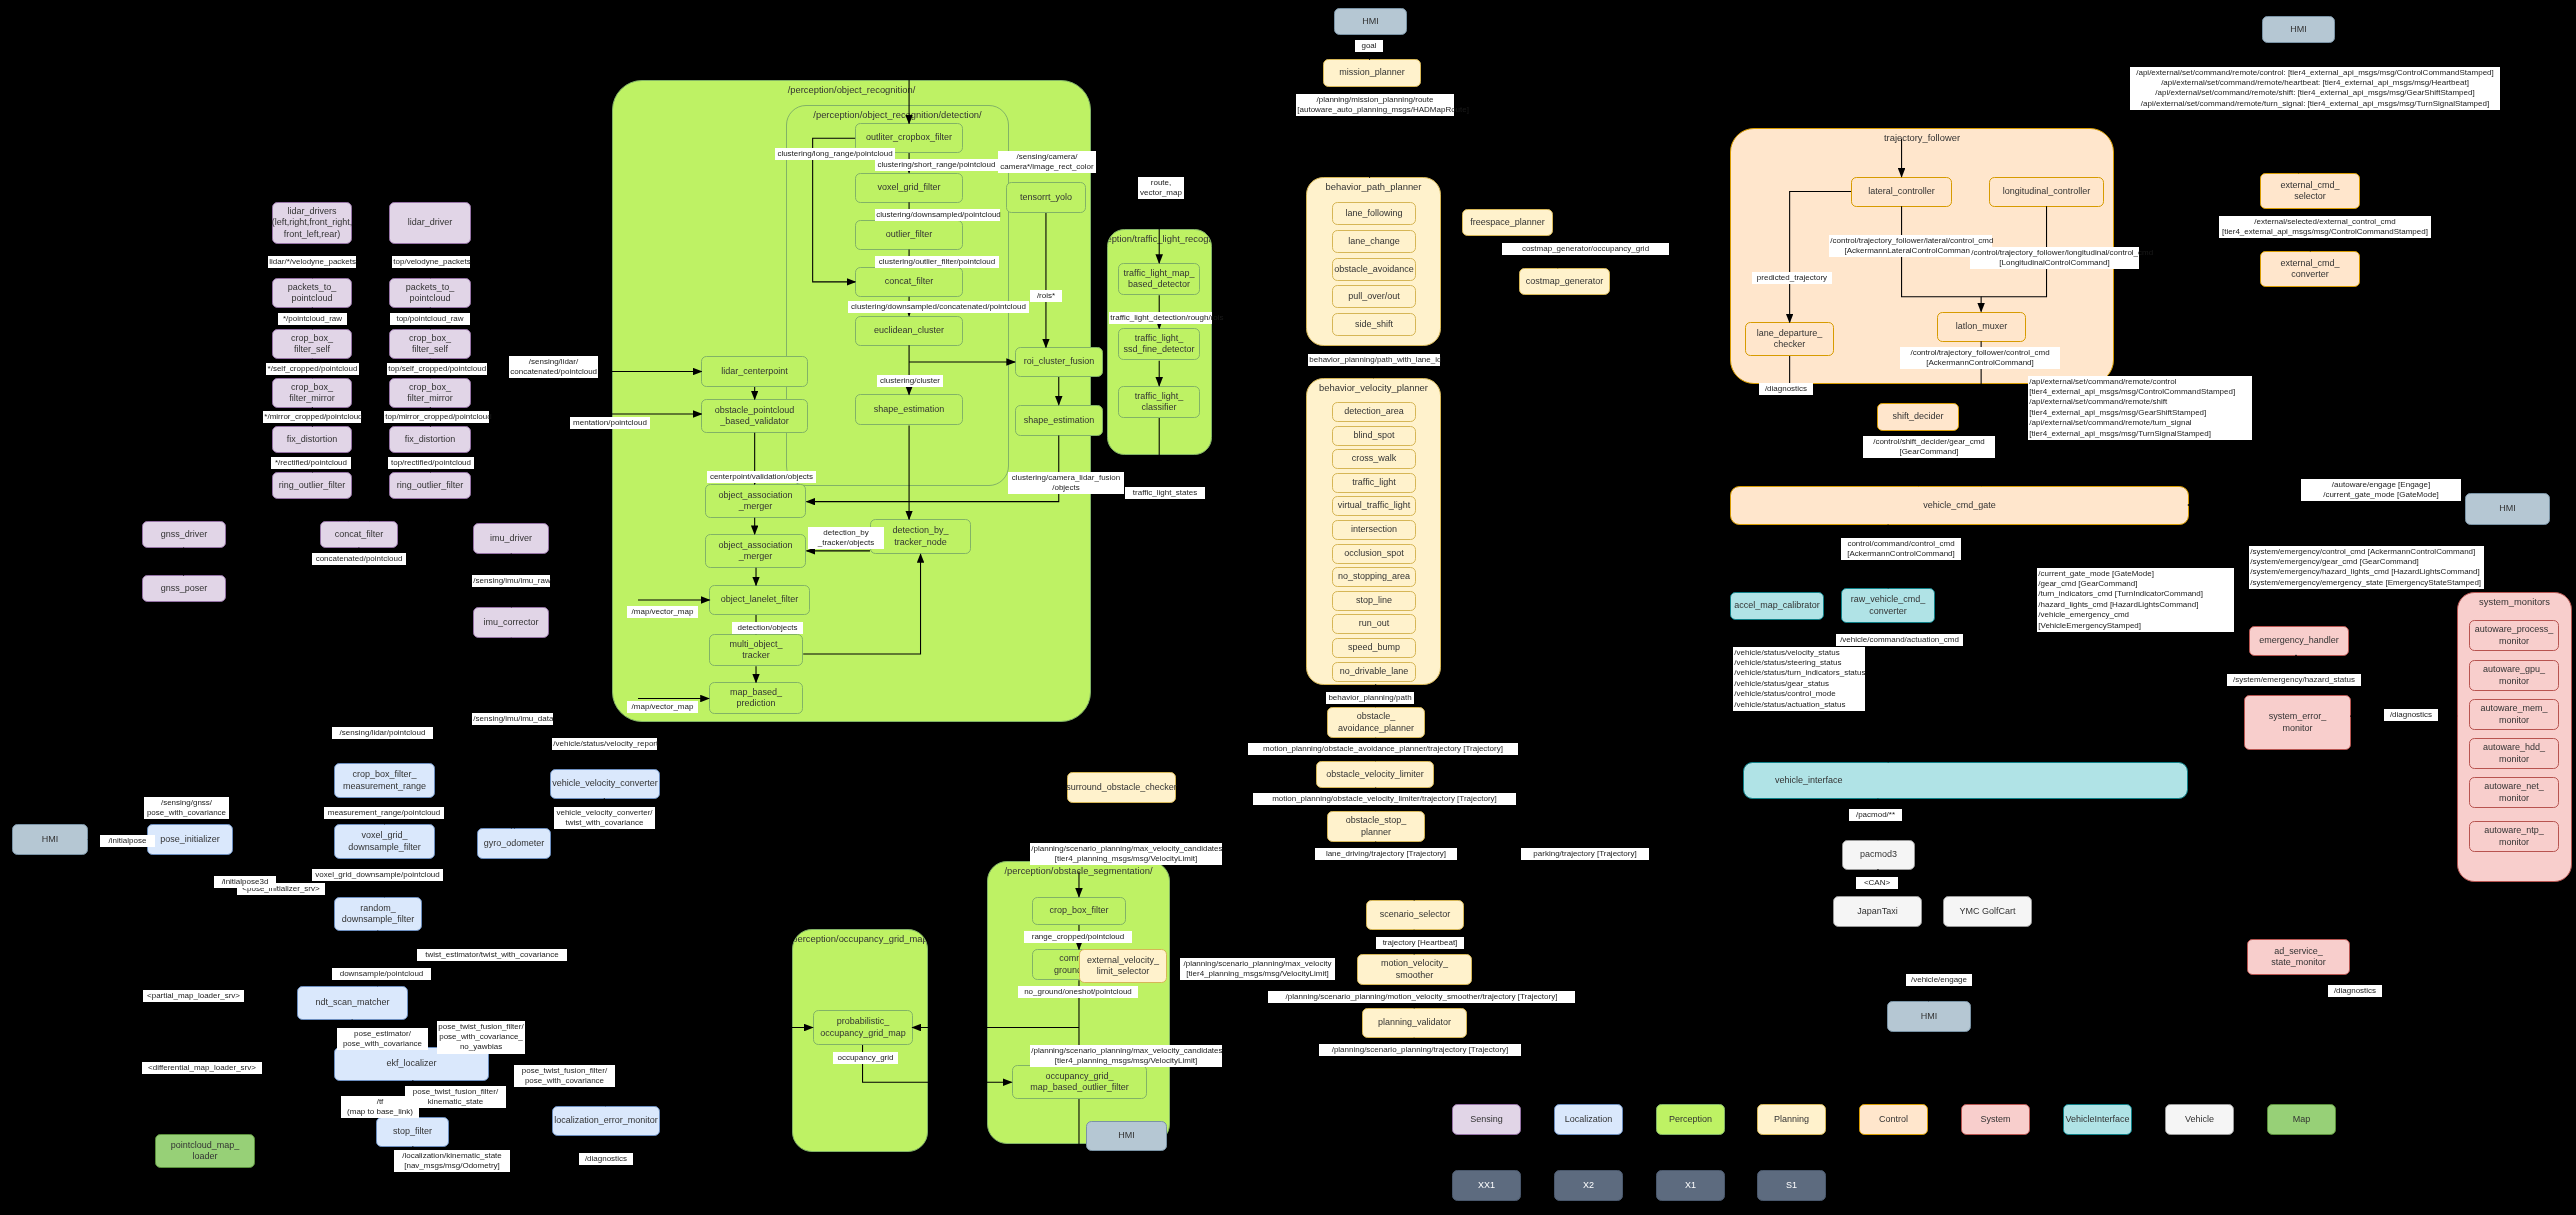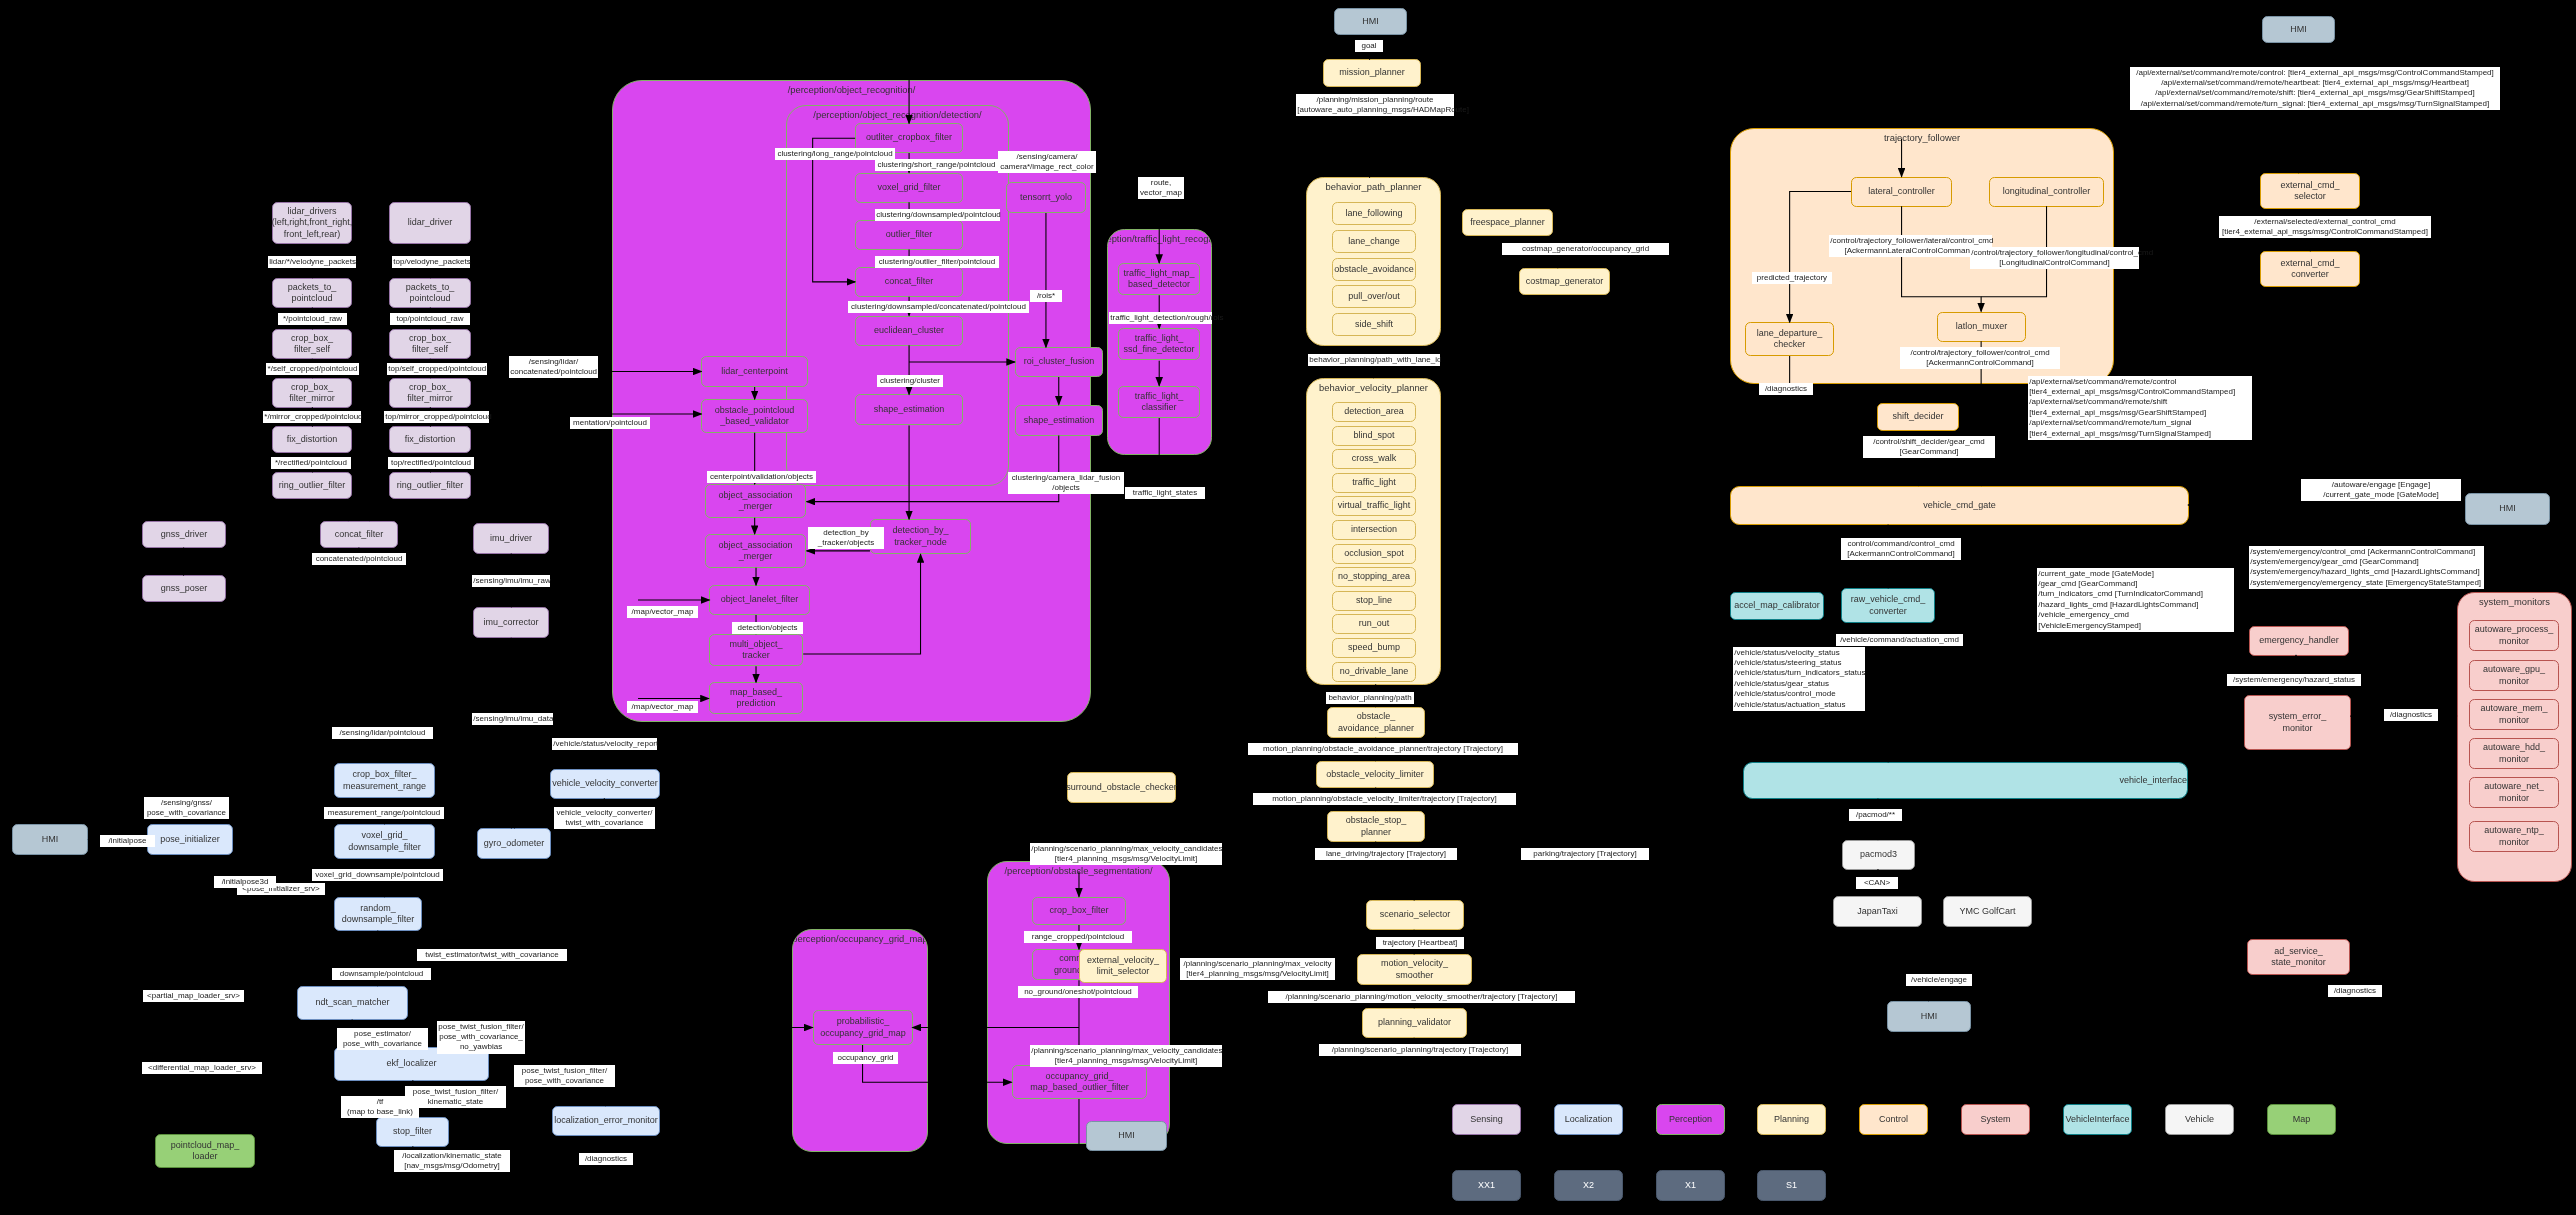--- a/index.html
+++ b/index.html
@@ -5,24 +5,24 @@
   html,body{margin:0;padding:0;background:#000;}
   #diagram{position:relative;width:2576px;height:1215px;background:#000;overflow:hidden;
            font-family:"Liberation Sans",sans-serif;}
   #nodes,#labels{position:absolute;inset:0;}
   #edges{position:absolute;inset:0;pointer-events:none;}
   .node{position:absolute;box-sizing:border-box;border:1px solid #666;border-radius:5.4px;
         display:flex;align-items:center;justify-content:center;text-align:center;
         font-size:9px;line-height:1.25;color:#333;}
   .node span{white-space:pre-line;}
   .node.container{align-items:flex-start;justify-content:center;padding-top:3.4px;font-size:9.4px;overflow:hidden;}
-  .node.left{justify-content:flex-end;padding-left:15px;}
+  .node.left{justify-content:flex-start;padding-left:31px;}
   .sensing{background:#e1d5e7;border-color:#9673a6;}
   .localization{background:#dae8fc;border-color:#6c8ebf;}
-  .perception{background:#d946ef;border-color:#82b366;}
+  .perception{background:#bef264;border-color:#82b366;}
   .planning{background:#fff2cc;border-color:#d6b656;}
   .control{background:#ffe6cc;border-color:#d79b00;}
   .system{background:#f8cecc;border-color:#b85450;}
   .vinterface{background:#b0e3e6;border-color:#0e8088;}
   .vehicle{background:#f5f5f5;border-color:#999;}
   .map{background:#97d077;border-color:#5a8f3c;}
   .hmi{background:#b5c7d3;border-color:#7a93a5;}
   .dark{background:#5d6b7f;border-color:#49576b;color:#fff;}
   .lbl{position:absolute;background:#fff;color:#1a1a1a;font-size:8px;line-height:1.3;
        text-align:center;padding:0.7px 1.3px;box-sizing:border-box;}

